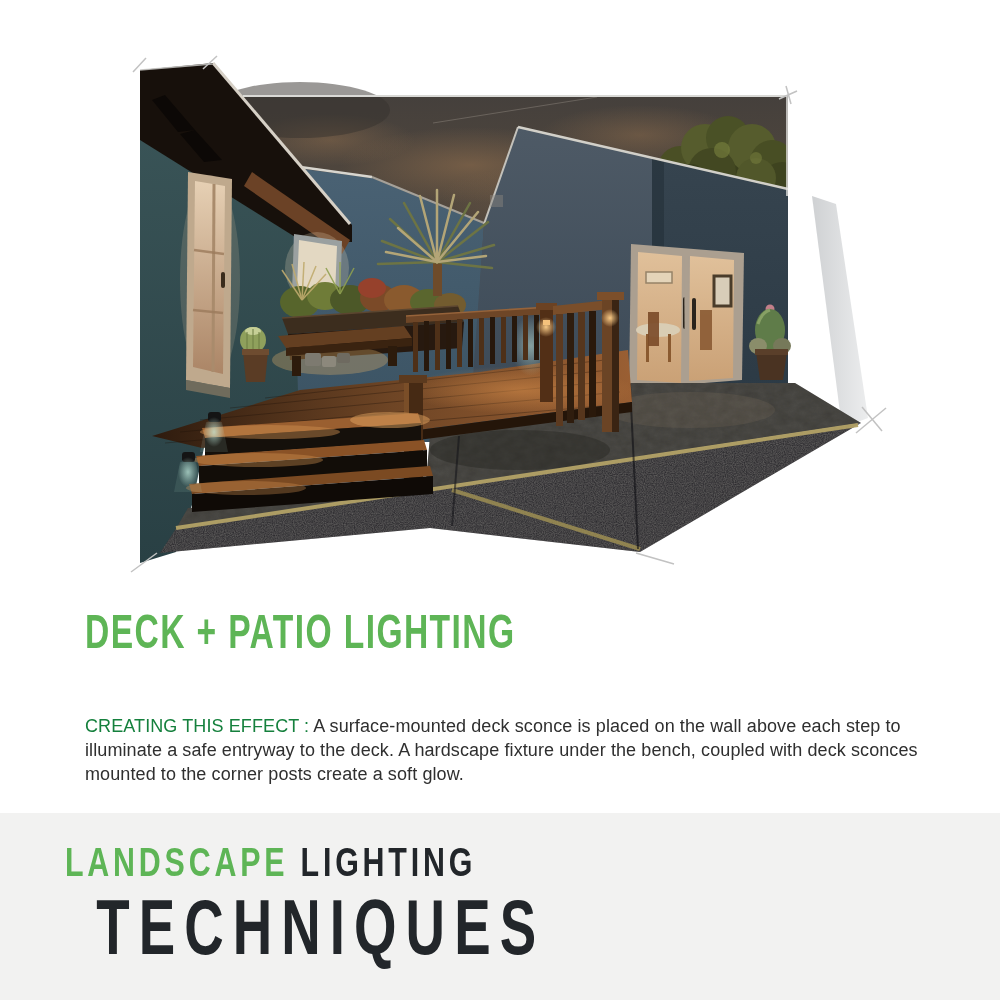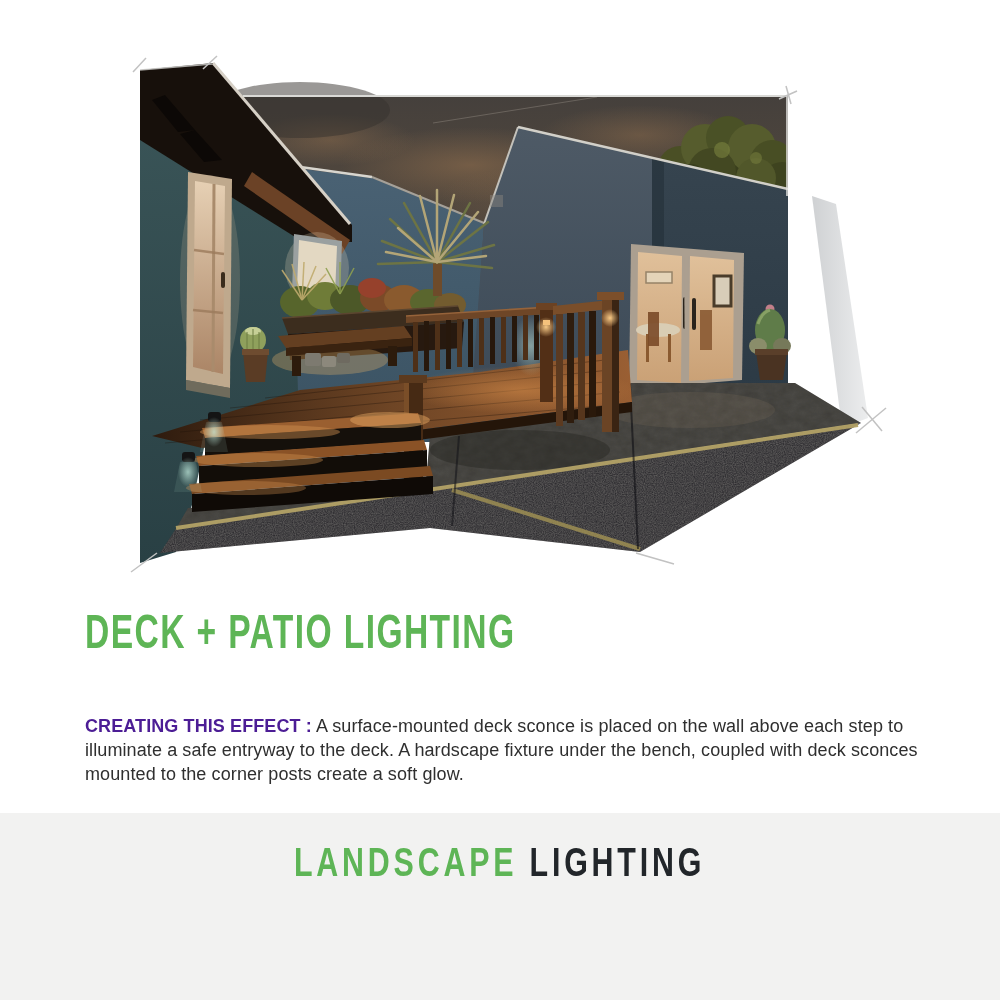--- a/index.html
+++ b/index.html
@@ -20,24 +20,24 @@
     color:var(--accent-green);font-weight:700;font-size:48px;line-height:1;
     white-space:nowrap;letter-spacing:2px;
   }
   .heading .condense{display:inline-block;transform:scaleX(0.70);transform-origin:left center;}
   .para{
     position:absolute;left:85px;width:845px;margin:0;
     color:var(--text-dark);font-size:18px;line-height:24px;letter-spacing:0.1px;
   }
   .para-intro{top:662px;}
   .para-effect{top:714px;}
-  .para-effect .bold{font-weight:700;color:#4c1d95;}
+  .para-effect .bold{font-weight:400;color:#15803d;}
   .footer{
     position:absolute;left:0;top:813px;width:1000px;height:187px;
-    background:var(--footer-bg);text-align:center;
+    background:var(--footer-bg);text-align:left;
   }
   .brand-line1{
     margin-top:29px;font-size:40px;font-weight:700;line-height:1;white-space:nowrap;
   }
   .brand-line1 .condense{display:inline-block;transform:scaleX(0.76);transform-origin:center;letter-spacing:5px;}
   .brand-green{color:var(--accent-green);}
   .brand-dark{color:var(--brand-dark);}
   .brand-line2{
     margin-top:6px;font-size:78px;font-weight:700;line-height:1;color:var(--brand-dark);white-space:nowrap;
   }
@@ -387,15 +387,16 @@
     </g>
   </svg>
 
   <h1 class="heading"><span class="condense">DECK + PATIO LIGHTING</span></h1>
 
 
   <p class="para para-effect"><span class="bold">CREATING THIS EFFECT :</span><span> A surface-mounted deck sconce is placed on the wall above each step to illuminate a safe entryway to the deck. A hardscape fixture under the bench, coupled with deck sconces mounted to the corner posts create a soft glow.</span></p>
 
   <div class="footer">
     <div class="brand-line1"><span class="condense"><span class="brand-green">LANDSCAPE</span><span class="brand-dark"> LIGHTING</span></span></div>
+    <div class="brand-line2"><span class="condense">TECHNIQUES</span></div>
   </div>
 
 </div>
 
 </body></html>

